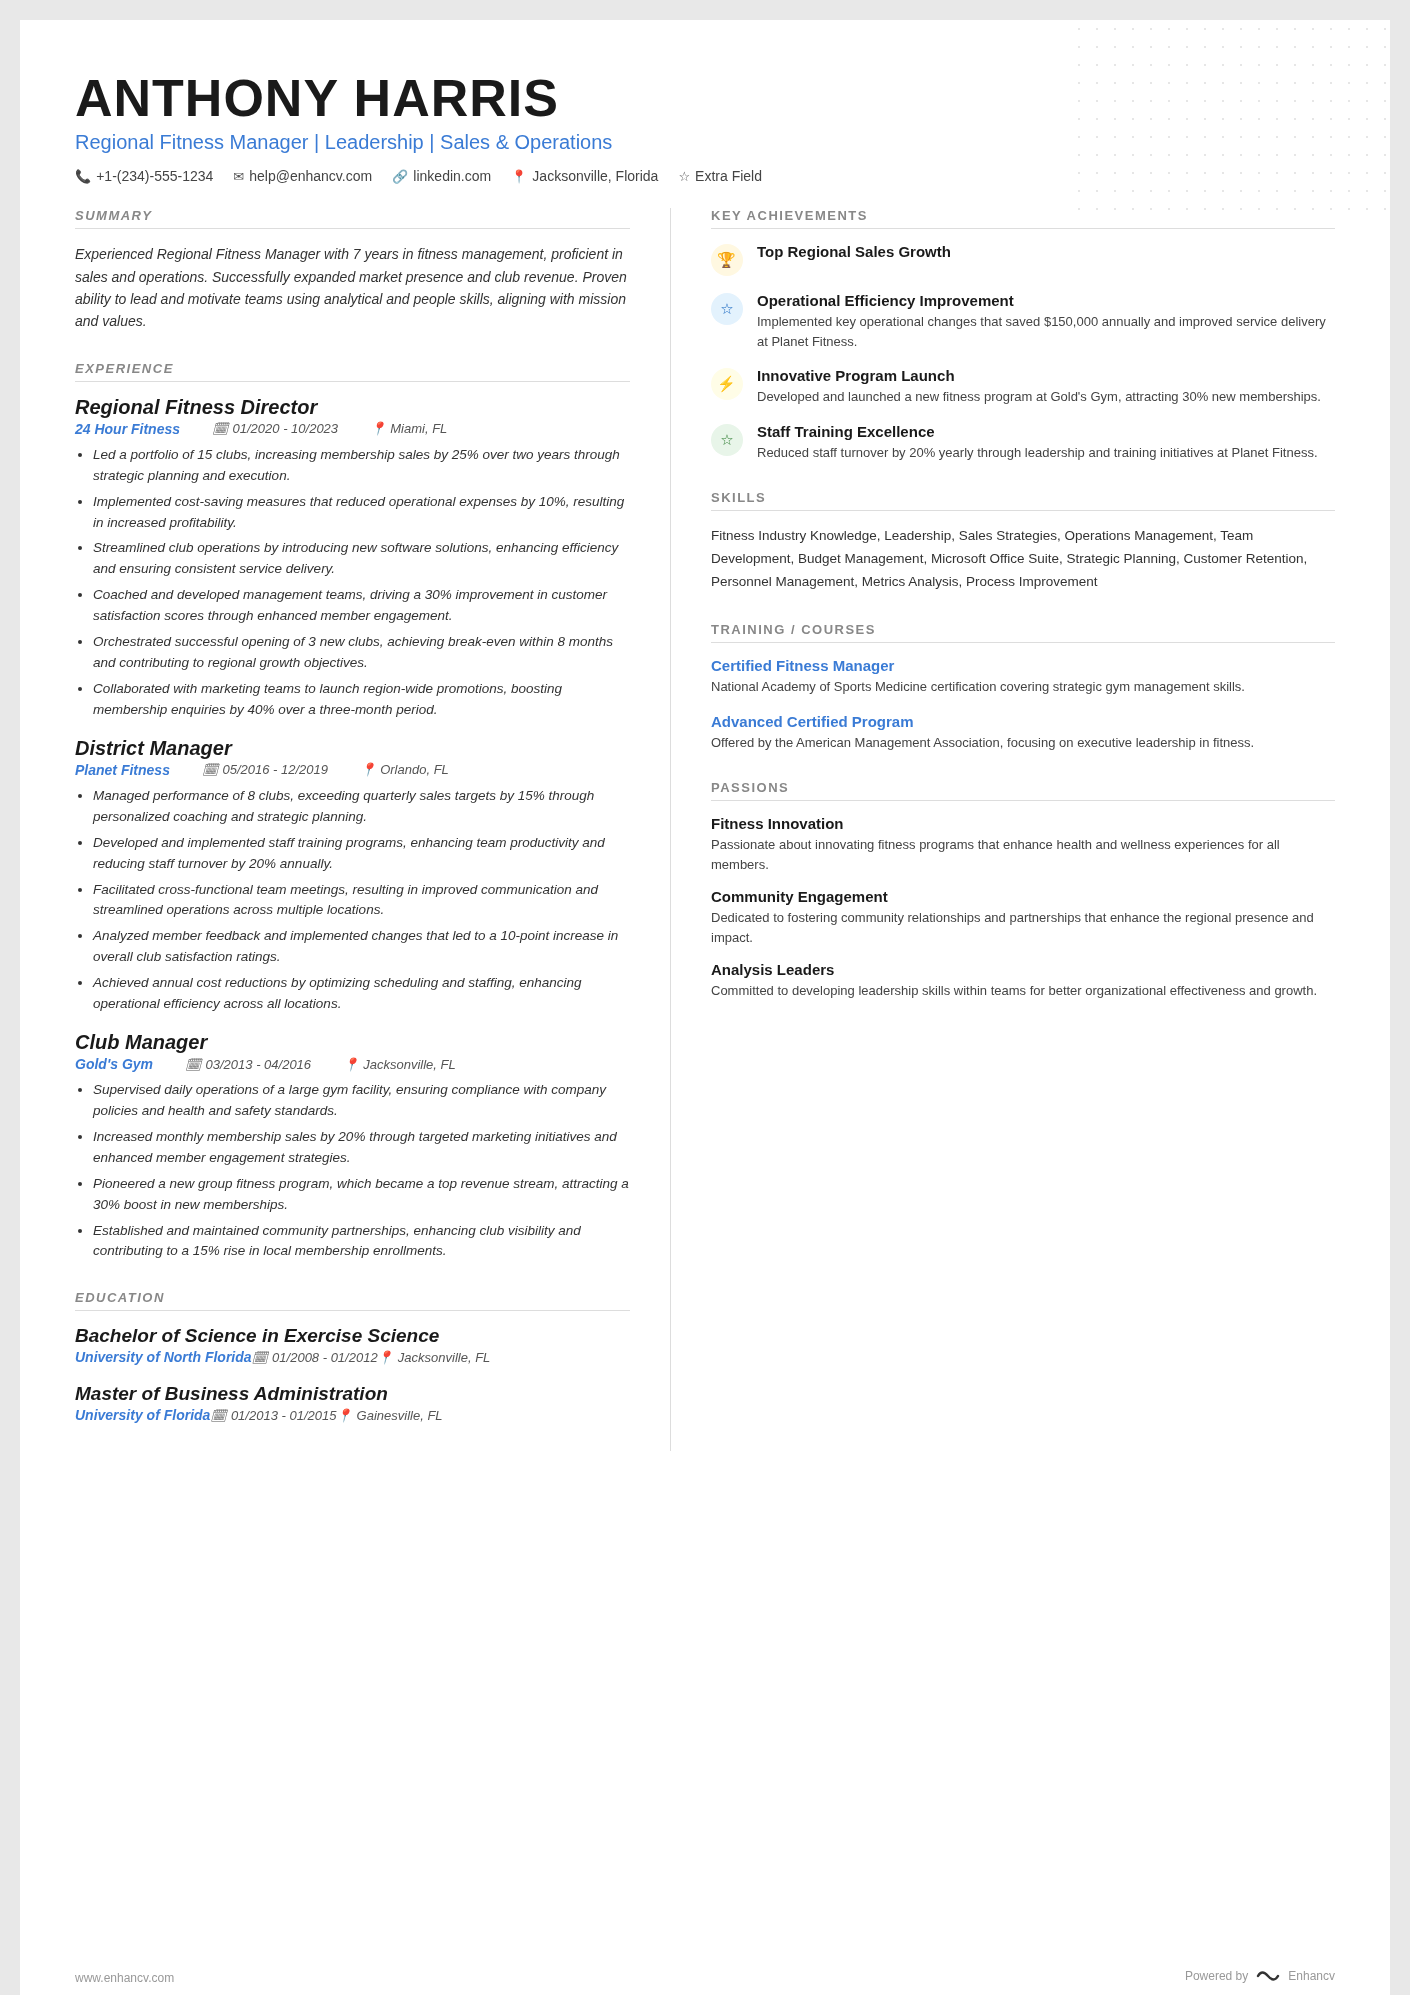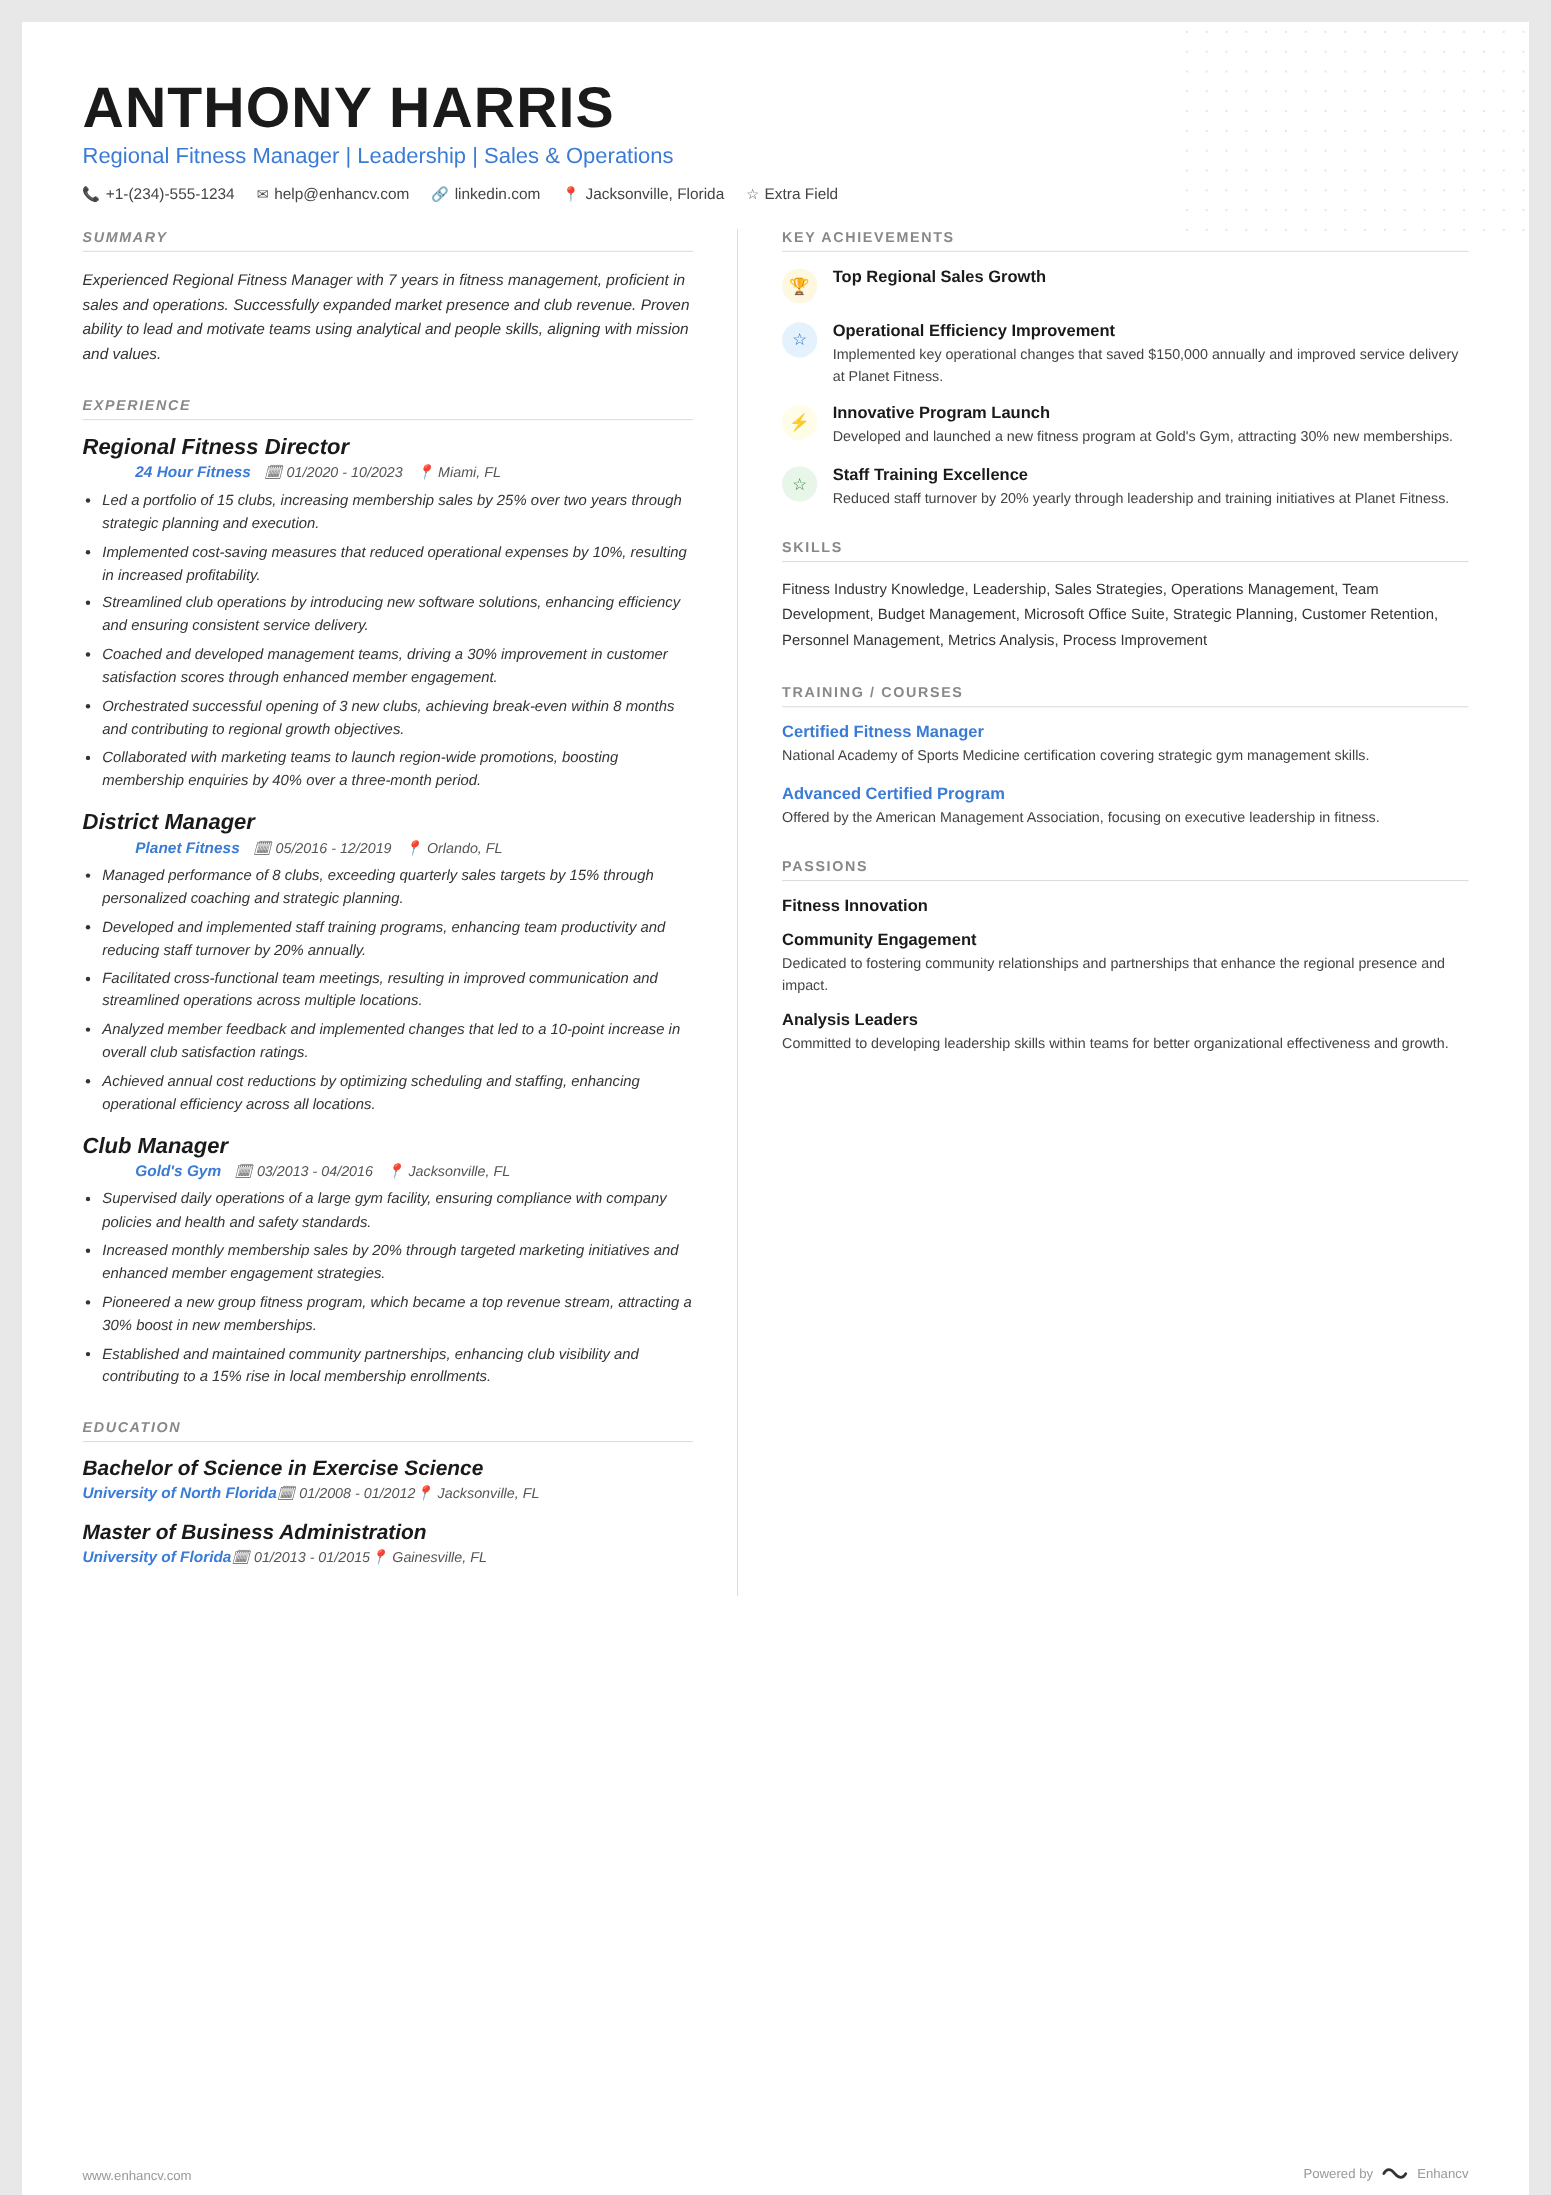--- a/index.html
+++ b/index.html
@@ -91,25 +91,24 @@
 
     
     .job-title {
       font-size: 20px;
       font-weight: 700;
       color: #1a1a1a;
       margin-bottom: 2px;
     }
     .job-meta {
       display: flex;
-      align-items: flex-end;
-      gap: 12px;
+      align-items: center;
+      gap: 32px;
       margin-bottom: 8px;
       flex-wrap: wrap;
-      margin-left: 48px;
     }
     .job-company { color: #3a7bd5; font-size: 14px; font-weight: 600; }
     .job-dates { font-size: 13px; color: #555; display: flex; align-items: center; gap: 4px; }
     .job-location { font-size: 13px; color: #555; display: flex; align-items: center; gap: 4px; }
     .job-bullets { padding-left: 18px; margin-bottom: 16px; }
     .job-bullets li {
       font-size: 13.5px;
       color: #333;
       line-height: 1.55;
       margin-bottom: 5px;
@@ -402,20 +401,21 @@
           <div class="training-name">Advanced Certified Program</div>
           <div class="training-desc">Offered by the American Management Association, focusing on executive leadership in fitness.</div>
         </div>
       </div>
 
       <div class="section">
         <div class="section-title">PASSIONS</div>
 
         <div class="passion-entry">
           <div class="passion-title">Fitness Innovation</div>
+          <div class="passion-text">Passionate about innovating fitness programs that enhance health and wellness experiences for all members.</div>
         </div>
 
         <div class="passion-entry">
           <div class="passion-title">Community Engagement</div>
           <div class="passion-text">Dedicated to fostering community relationships and partnerships that enhance the regional presence and impact.</div>
         </div>
 
         <div class="passion-entry">
           <div class="passion-title">Analysis Leaders</div>
           <div class="passion-text">Committed to developing leadership skills within teams for better organizational effectiveness and growth.</div>

